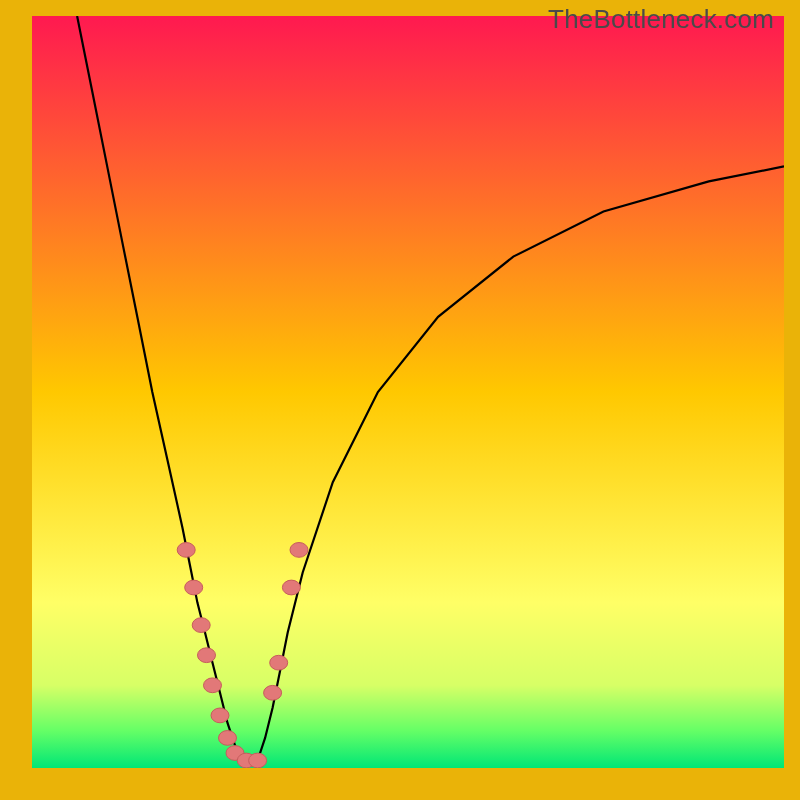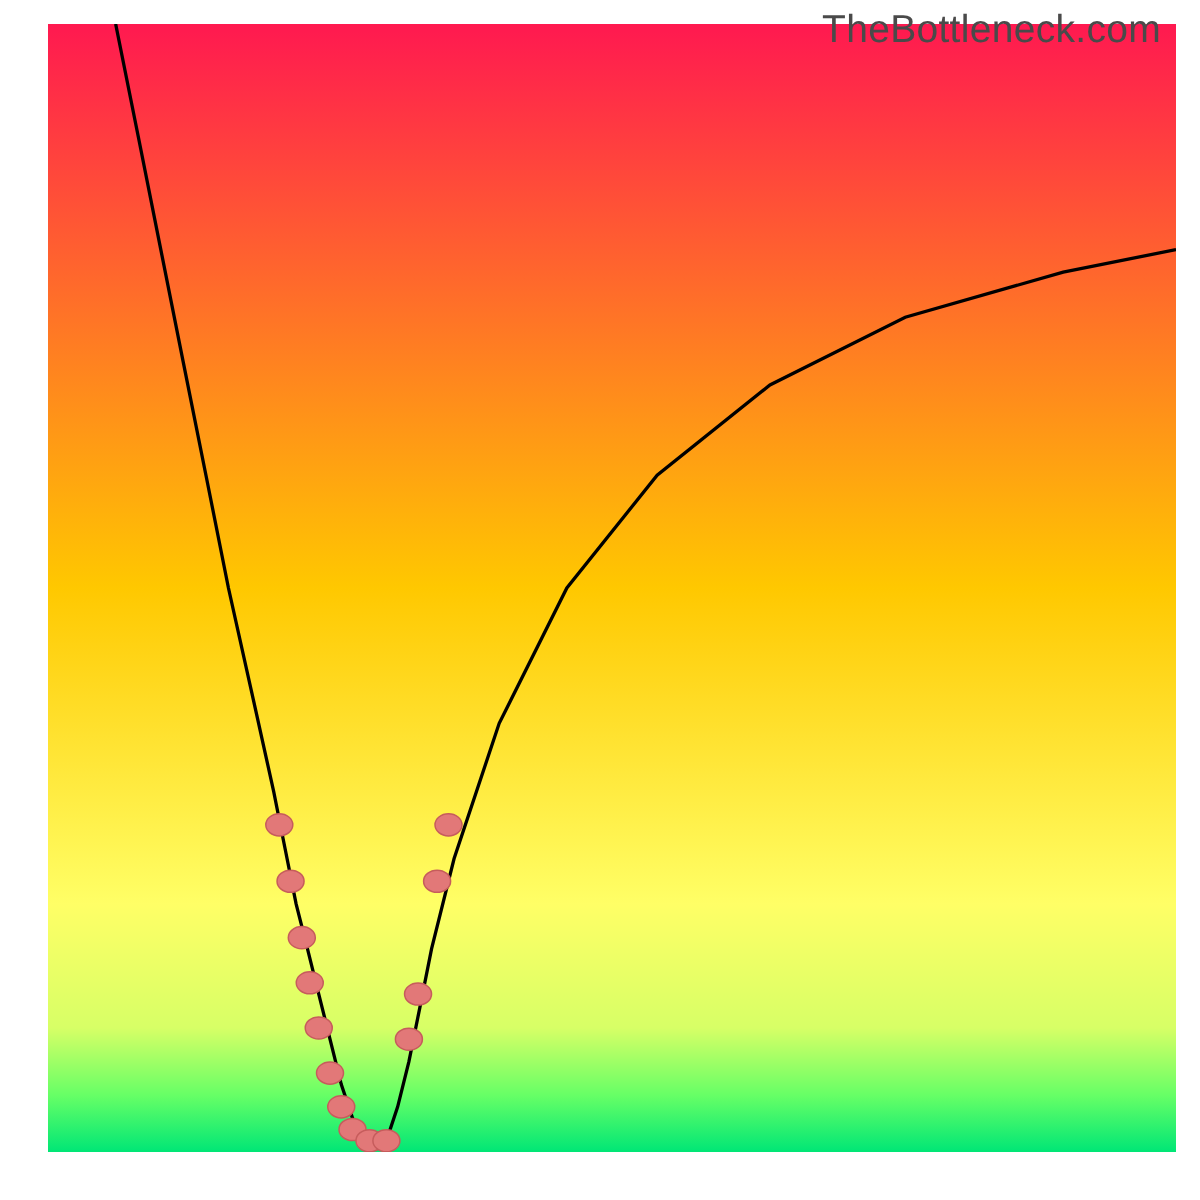--- a/index.html
+++ b/index.html
@@ -1,16 +1,16 @@
 <!DOCTYPE html>
 <html><head>
 <meta charset="utf-8">
 <style>
   html,body{margin:0;padding:0;width:800px;height:800px;background:#000;overflow:hidden;font-family:Arial,Helvetica,sans-serif}
-  .frame{position:absolute;left:0;top:0;width:800px;height:800px;background:#ffffff}
+  .frame{position:absolute;left:0;top:0;width:800px;height:800px;background:#eab308}
   .plot{position:absolute;left:32px;top:16px;width:752px;height:752px;overflow:hidden}
   .watermark{position:absolute;top:4px;right:26px;color:#4a4a4a;font-size:26px;font-weight:400;letter-spacing:.2px;z-index:5}
   svg{display:block}
 </style>
 </head>
 <body>
 
 <div class="frame">
   <div class="watermark">TheBottleneck.com</div>
   <div class="plot">

